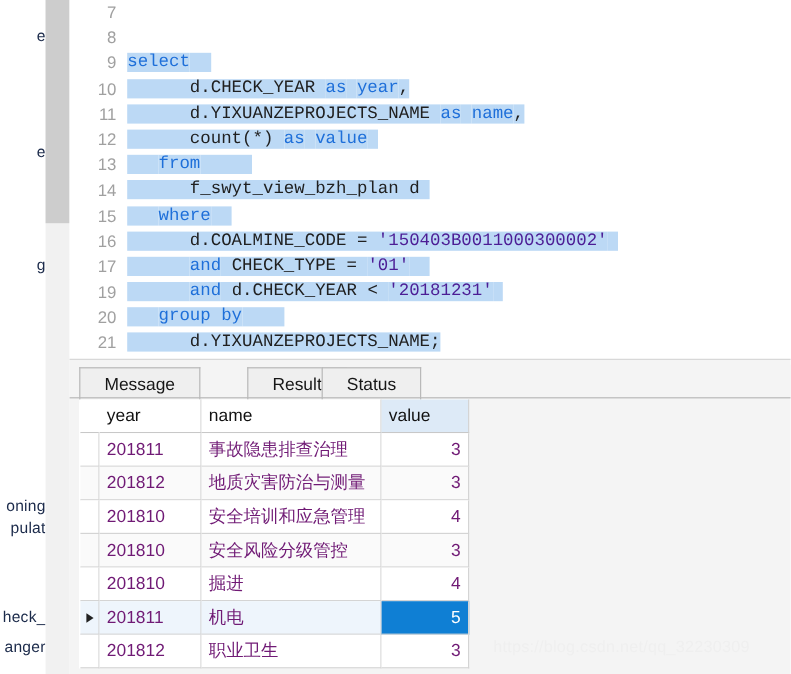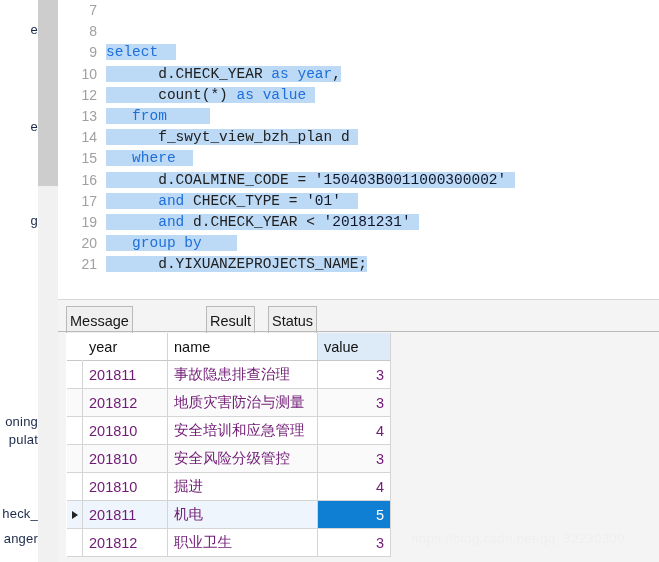--- a/index.html
+++ b/index.html
@@ -74,21 +74,21 @@
     background: #ffffff;
     user-select: none;
   }
   .code-text {
     display: inline-block;
     vertical-align: top;
     color: #1a1a1a;
   }
   .code-text .sel { background: #bcd9f5; }
   .kw  { color: #1e6fd9; }
-  .str { color: #0f172a; margin-top: 13px; }
+  .str { color: #4c1d95; margin-top: 13px; }
   .pln { color: #202020; }
 
   
   .results-pane {
     position: absolute; left: 58px; top: 299px;
     width: 601px; height: 263px;
     background: #f4f4f4;
     border-top: 1px solid #d8d8d8;
   }
   .tabbar {
@@ -98,21 +98,21 @@
   }
   .tabbar-underline {
     position: absolute; left: 0; top: 31px;
     width: 601px; height: 1px;
     background: #b9b9b9;
   }
   .tab {
     position: absolute; top: 2px;
     height: 30px;
     line-height: 28px;
-    padding: 0 3px;
+    padding: 0 20px;
     font-size: 14.5px;
     color: #161616;
     background: #efefef;
     border: 1px solid #b9b9b9;
     border-bottom: none;
     white-space: nowrap;
   }
   .tab.active {
     top: 0px;
     height: 32px;
@@ -202,20 +202,21 @@
   <div class="scroll-track">
     <div class="upper"></div>
   </div>
   <div class="scroll-thumb"></div>
 
   <div class="editor" id="editor">
       <div class="code-line"><span class="gutter">7</span><span class="code-text"></span></div>
       <div class="code-line"><span class="gutter">8</span><span class="code-text"></span></div>
       <div class="code-line"><span class="gutter">9</span><span class="code-text"><span class="kw sel">select</span><span class="pln sel">  </span></span></div>
       <div class="code-line"><span class="gutter">10</span><span class="code-text"><span class="pln sel">      d.CHECK_YEAR </span><span class="kw sel">as</span><span class="pln sel"> </span><span class="kw sel">year</span><span class="pln sel">,</span></span></div>
+      <div class="code-line"><span class="gutter">11</span><span class="code-text"><span class="pln sel">      d.YIXUANZEPROJECTS_NAME </span><span class="kw sel">as</span><span class="pln sel"> </span><span class="kw sel">name</span><span class="pln sel">,</span></span></div>
       <div class="code-line"><span class="gutter">12</span><span class="code-text"><span class="pln sel">      count(*) </span><span class="kw sel">as</span><span class="pln sel"> </span><span class="kw sel">value</span><span class="pln sel"> </span></span></div>
       <div class="code-line"><span class="gutter">13</span><span class="code-text"><span class="pln sel">   </span><span class="kw sel">from</span><span class="pln sel">     </span></span></div>
       <div class="code-line"><span class="gutter">14</span><span class="code-text"><span class="pln sel">      f_swyt_view_bzh_plan d </span></span></div>
       <div class="code-line"><span class="gutter">15</span><span class="code-text"><span class="pln sel">   </span><span class="kw sel">where</span><span class="pln sel">  </span></span></div>
       <div class="code-line"><span class="gutter">16</span><span class="code-text"><span class="pln sel">      d.COALMINE_CODE = </span><span class="str sel">'150403B0011000300002'</span><span class="pln sel"> </span></span></div>
       <div class="code-line"><span class="gutter">17</span><span class="code-text"><span class="pln sel">      </span><span class="kw sel">and</span><span class="pln sel"> CHECK_TYPE = </span><span class="str sel">'01'</span><span class="pln sel">  </span></span></div>
       <div class="code-line"><span class="gutter">19</span><span class="code-text"><span class="pln sel">      </span><span class="kw sel">and</span><span class="pln sel"> d.CHECK_YEAR &lt; </span><span class="str sel">'20181231'</span><span class="pln sel"> </span></span></div>
       <div class="code-line"><span class="gutter">20</span><span class="code-text"><span class="pln sel">   </span><span class="kw sel">group by</span><span class="pln sel">    </span></span></div>
       <div class="code-line"><span class="gutter">21</span><span class="code-text"><span class="pln sel">      d.YIXUANZEPROJECTS_NAME;</span></span></div>
     </div>

